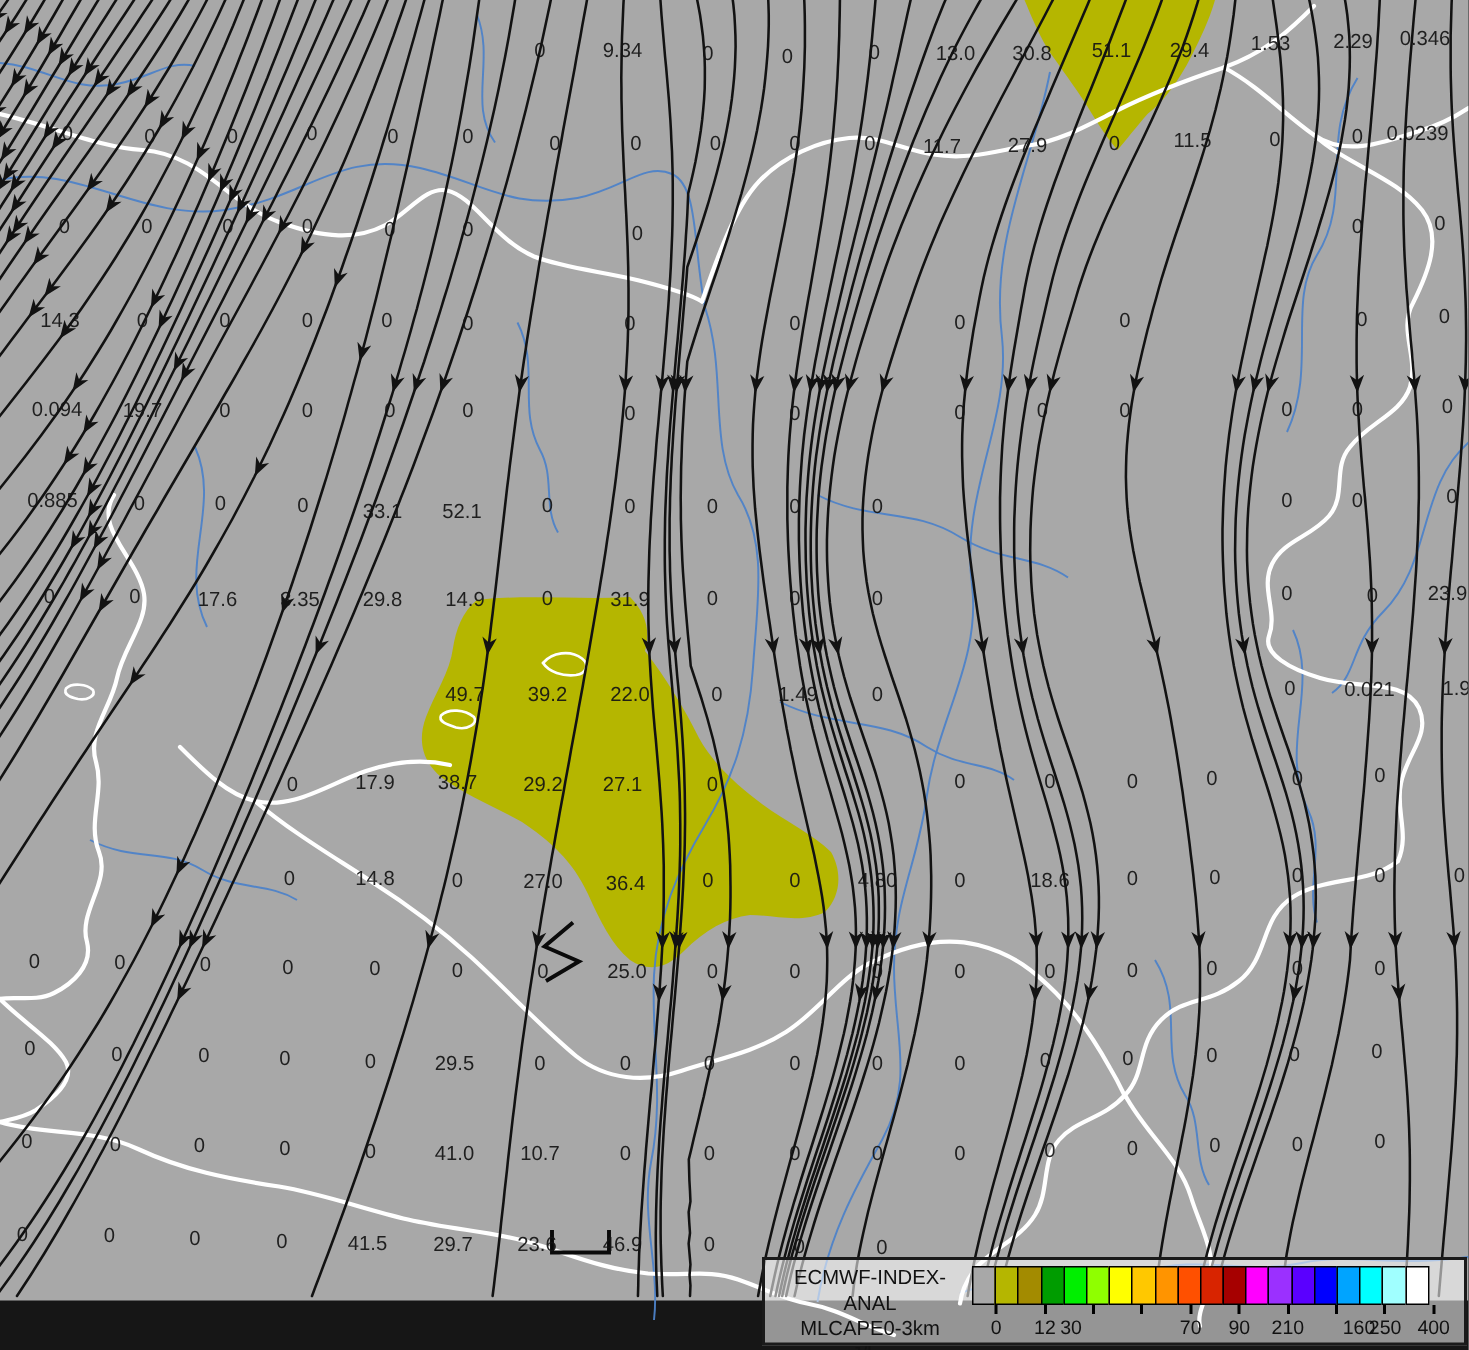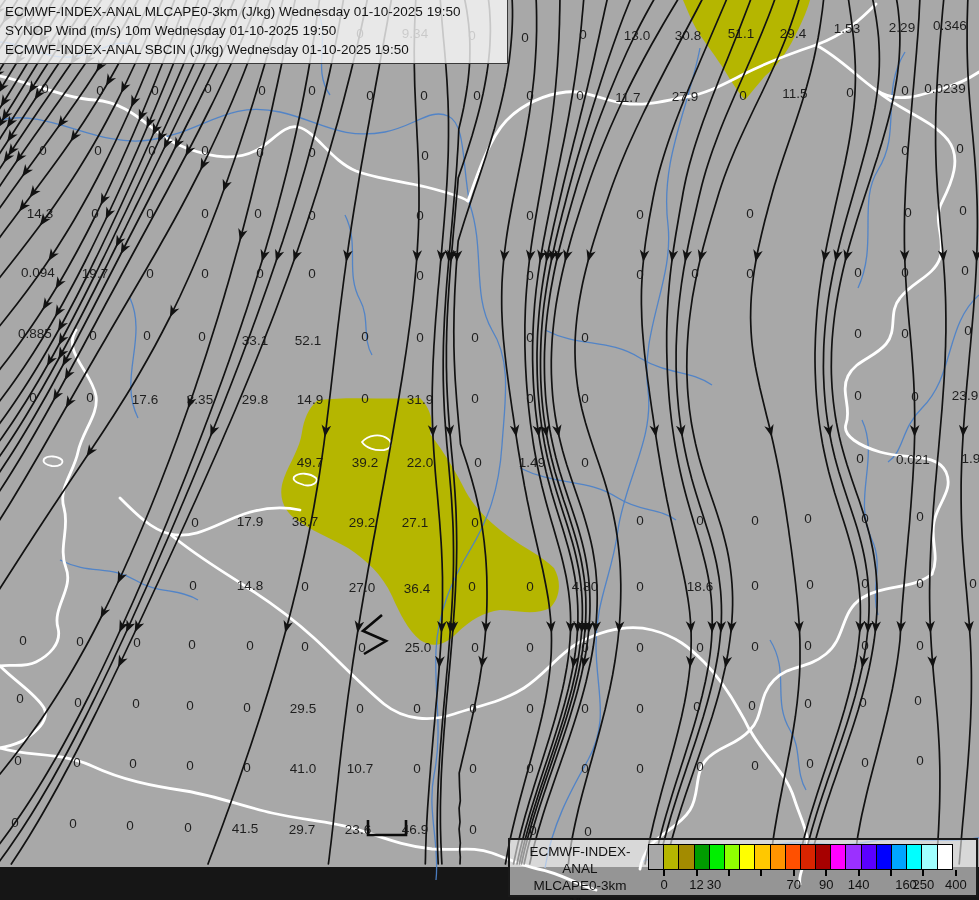--- a/index.html
+++ b/index.html
@@ -305,25 +305,20 @@
       <text x="188" y="832" text-anchor="middle" font-size="13.5" font-family="Liberation Sans, sans-serif" fill="#141414" opacity="0.92">0</text>
       <text x="245" y="833" text-anchor="middle" font-size="13.5" font-family="Liberation Sans, sans-serif" fill="#141414" opacity="0.92">41.5</text>
       <text x="302" y="834" text-anchor="middle" font-size="13.5" font-family="Liberation Sans, sans-serif" fill="#141414" opacity="0.92">29.7</text>
       <text x="358" y="834" text-anchor="middle" font-size="13.5" font-family="Liberation Sans, sans-serif" fill="#141414" opacity="0.92">23.6</text>
       <text x="415" y="834" text-anchor="middle" font-size="13.5" font-family="Liberation Sans, sans-serif" fill="#141414" opacity="0.92">46.9</text>
       <text x="473" y="834" text-anchor="middle" font-size="13.5" font-family="Liberation Sans, sans-serif" fill="#141414" opacity="0.92">0</text>
       <text x="533" y="835" text-anchor="middle" font-size="13.5" font-family="Liberation Sans, sans-serif" fill="#141414" opacity="0.92">0</text>
       <text x="588" y="836" text-anchor="middle" font-size="13.5" font-family="Liberation Sans, sans-serif" fill="#141414" opacity="0.92">0</text>
     </svg>
 
-  <div class="map-header">
-    <div>ECMWF-INDEX-ANAL MLCAPE0-3km (J/kg) Wednesday 01-10-2025 19:50</div>
-    <div>SYNOP Wind (m/s) 10m Wednesday 01-10-2025 19:50</div>
-    <div>ECMWF-INDEX-ANAL SBCIN (J/kg) Wednesday 01-10-2025 19:50</div>
-  </div>
 
   <div class="legend">
     <div class="legend-titles">
       <div>ECMWF-INDEX-ANAL</div>
       <div>MLCAPE0-3km</div>
       <div>J/kg</div>
     </div>
     <div class="swatches" id="swatches">
         <div class="swatch" style="background: rgb(168, 168, 168);"></div>
         <div class="swatch" style="background: rgb(181, 182, 0);"></div>
@@ -353,21 +348,21 @@
         <div class="ticklabel" style="left: 48.6px;">12</div>
         <div class="tickmark" style="left: 80px;"></div>
         <div class="ticklabel" style="left: 66px;">30</div>
         <div class="tickmark" style="left: 112.4px;"></div>
         <div class="ticklabel" style="left: 121px; margin-top: 20px;">50</div>
         <div class="tickmark" style="left: 144.8px;"></div>
         <div class="ticklabel" style="left: 145.8px;">70</div>
         <div class="tickmark" style="left: 177.2px;"></div>
         <div class="ticklabel" style="left: 178.2px;">90</div>
         <div class="tickmark" style="left: 209.6px;"></div>
-        <div class="ticklabel" style="left: 210.6px;">140</div>
+        <div class="ticklabel" style="left: 210.6px;">210</div>
         <div class="tickmark" style="left: 242px;"></div>
         <div class="ticklabel" style="left: 258px;">160</div>
         <div class="tickmark" style="left: 274.4px;"></div>
         <div class="ticklabel" style="left: 275.4px;">250</div>
         <div class="tickmark" style="left: 306.8px;"></div>
         <div class="ticklabel" style="left: 307.8px; text-align: right;">400</div>
       </div>
   </div>
 </div>
 

